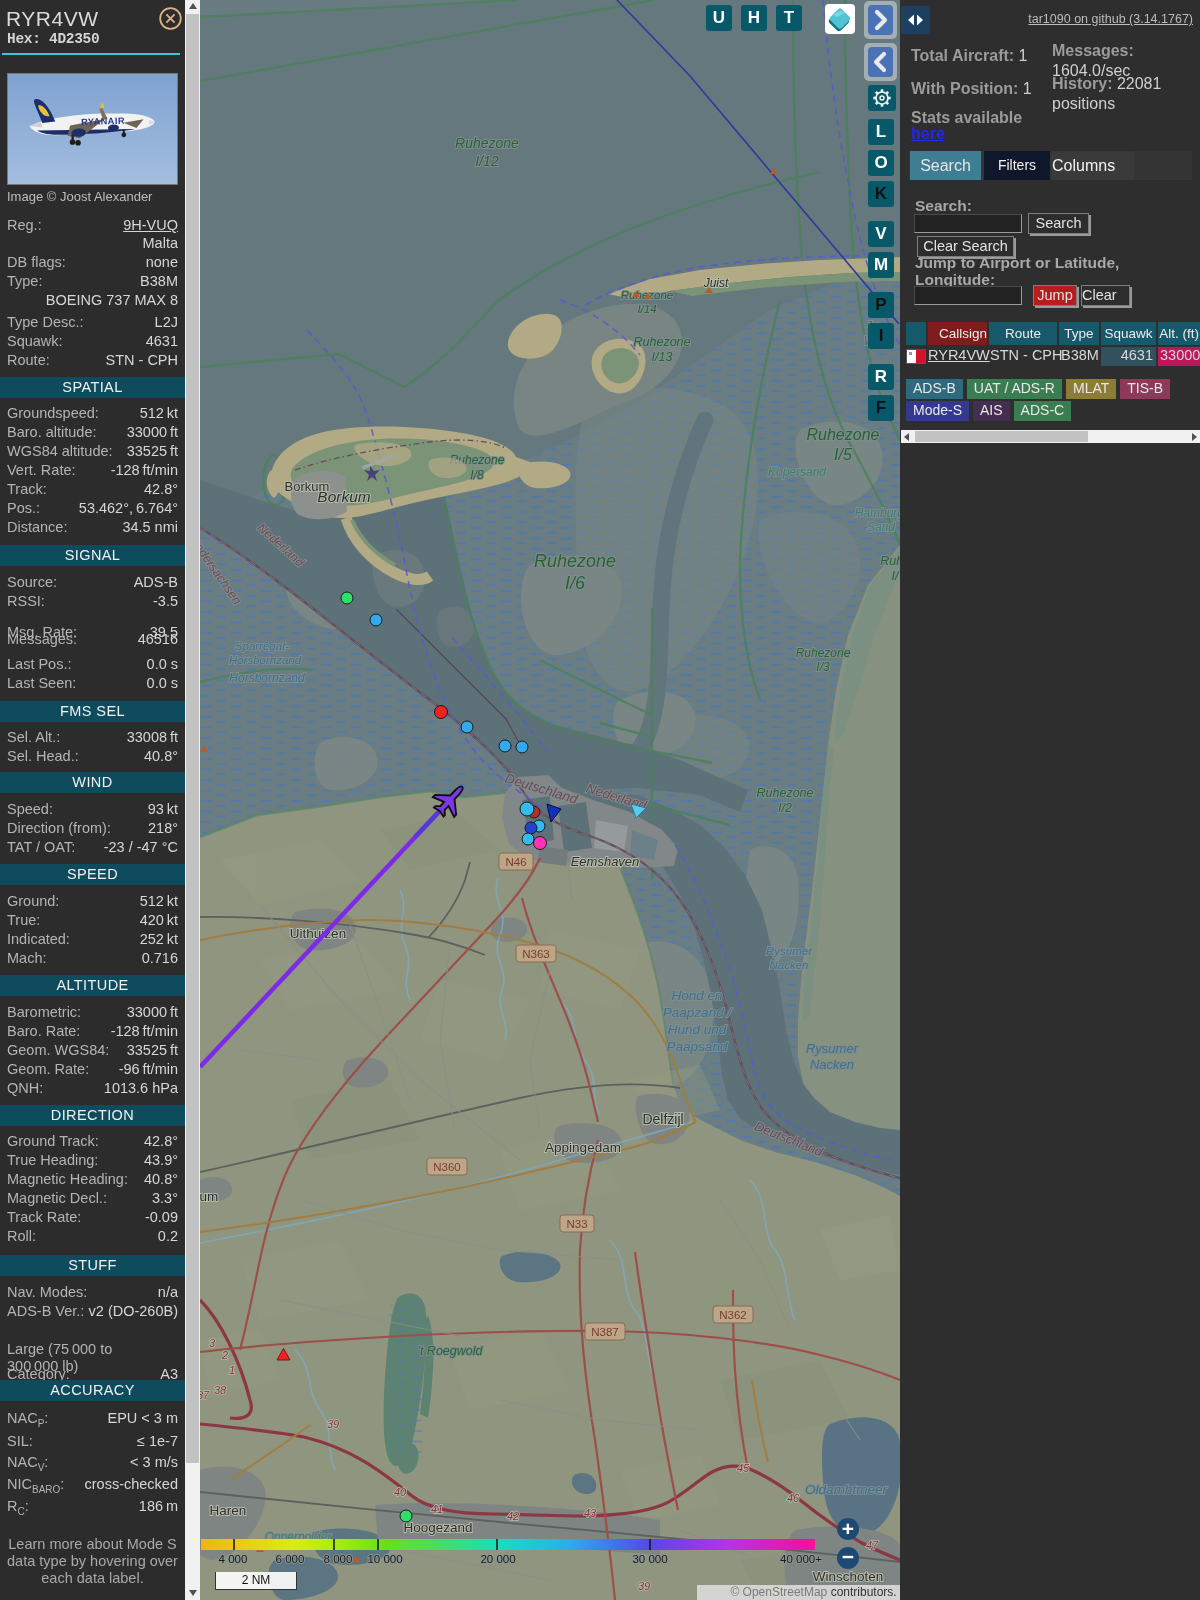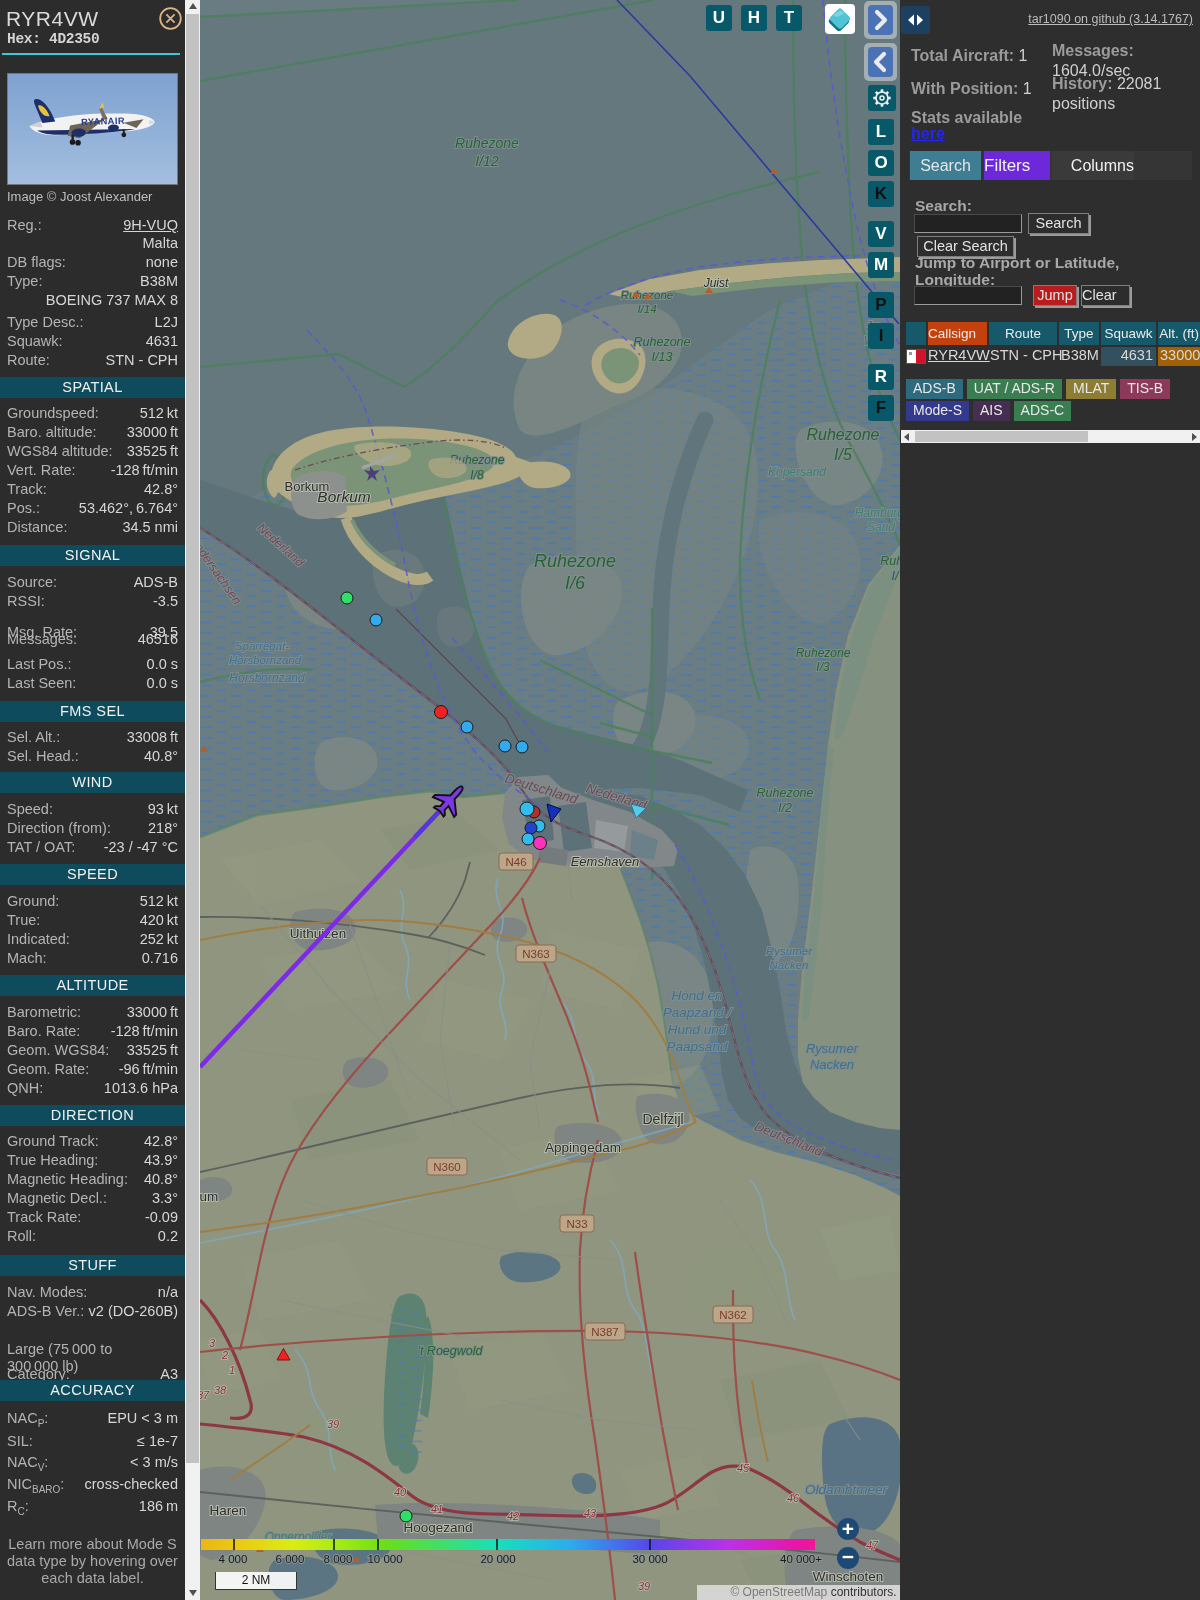--- a/index.html
+++ b/index.html
@@ -744,49 +744,49 @@
   <div class="abs" style="left:0;top:12px;width:292px;text-align:right;font-size:12.5px;color:#bcbcbc;"><span style="text-decoration:underline;">tar1090 on github (3.14.1767)</span></div>
   <div class="abs" style="left:10px;top:47px;font-size:16px;"><b style="color:#9b9b9b;">Total Aircraft:</b> <span style="color:#cfcfcf;">1</span></div>
   <div class="abs" style="left:151px;top:41px;width:148px;font-size:16px;line-height:20px;"><b style="color:#9b9b9b;">Messages:</b> <span style="color:#cfcfcf;">1604.0/sec</span></div>
   <div class="abs" style="left:10px;top:80px;font-size:16px;"><b style="color:#9b9b9b;">With Position:</b> <span style="color:#cfcfcf;">1</span></div>
   <div class="abs" style="left:151px;top:74px;width:148px;font-size:16px;line-height:20px;"><b style="color:#9b9b9b;">History:</b> <span style="color:#cfcfcf;">22081 positions</span></div>
   <div class="abs" style="left:10px;top:109px;font-size:16px;font-weight:bold;color:#9b9b9b;">Stats available</div>
   <div class="abs" style="left:10px;top:125px;font-size:16px;font-weight:bold;color:#2525f0;text-decoration:underline;">here</div>
 
   <div class="abs" style="left:8px;top:151px;width:283px;height:29px;background:#353535;"></div>
   <div class="abs" style="left:9px;top:151px;width:71px;height:29px;background:#3e7d92;color:#e6e6e6;font-size:16px;text-align:center;line-height:29px;">Search</div>
-  <div class="abs" style="left:83px;top:151px;width:66px;height:29px;background:#6d28d9;color:#f2f2f2;font-size:17px;text-align:left;line-height:29px;">Filters</div>
-  <div class="abs" style="left:151px;top:151px;width:82px;height:29px;background:#3a3a3a;color:#f2f2f2;font-size:16px;text-align:right;line-height:29px;">Columns</div>
+  <div class="abs" style="left:83px;top:151px;width:66px;height:29px;background:#0f172a;color:#f2f2f2;font-size:14px;text-align:center;line-height:29px;">Filters</div>
+  <div class="abs" style="left:151px;top:151px;width:82px;height:29px;background:#3a3a3a;color:#f2f2f2;font-size:16px;text-align:left;line-height:29px;">Columns</div>
 
   <div class="abs" style="left:14px;top:197px;font-size:15.5px;font-weight:bold;color:#a8a8a8;">Search:</div>
   <div class="abs" style="left:13px;top:214px;width:106px;height:17px;background:#222;border:1px solid;border-color:#4a4a4a #9a9a9a #9a9a9a #4a4a4a;"></div>
   <div class="abs" style="left:127px;top:213px;width:59px;height:19px;background:#2d2d2d;border:1px solid #7e7e7e;box-shadow:2px 2px 0 #9a9a9a;color:#e2e2e2;font-size:14.5px;text-align:center;line-height:19px;">Search</div>
   <div class="abs" style="left:16px;top:236px;width:95px;height:19px;background:#2d2d2d;border:1px solid #7e7e7e;box-shadow:2px 2px 0 #9a9a9a;color:#e2e2e2;font-size:14.5px;text-align:center;line-height:19px;">Clear Search</div>
   <div class="abs" style="left:14px;top:255px;width:270px;font-size:15.5px;font-weight:bold;color:#a8a8a8;line-height:16.5px;">Jump to Airport or Latitude,<br>Longitude:</div>
   <div class="abs" style="left:13px;top:286px;width:106px;height:17px;background:#222;border:1px solid;border-color:#4a4a4a #9a9a9a #9a9a9a #4a4a4a;"></div>
   <div class="abs" style="left:132px;top:285px;width:42px;height:19px;background:#b91c1c;border:1px solid #7e7e7e;box-shadow:2px 2px 0 #9a9a9a;color:#e2e2e2;font-size:14.5px;text-align:center;line-height:19px;">Jump</div>
   <div class="abs" style="left:180px;top:285px;width:47px;height:19px;background:#2d2d2d;border:1px solid #7e7e7e;box-shadow:2px 2px 0 #9a9a9a;color:#e2e2e2;font-size:14.5px;text-align:left;line-height:19px;">Clear</div>
 
   <div class="abs" style="left:5px;top:322px;width:294px;height:23px;overflow:hidden;">
     <div class="abs" style="left:0px;width:20px;height:23px;background:#15596b;"></div>
-    <div class="abs" style="left:22px;width:59px;height:23px;background:#c2410c;color:#ececec;font-size:13.5px;text-align:left;line-height:23px;">Callsign</div>
+    <div class="abs" style="left:22px;width:59px;height:23px;background:#7f1d1d;color:#ececec;font-size:13.5px;text-align:right;line-height:23px;">Callsign</div>
     <div class="abs" style="left:83px;width:68px;height:23px;background:#15596b;color:#ececec;font-size:13.5px;text-align:center;line-height:23px;">Route</div>
     <div class="abs" style="left:153px;width:40px;height:23px;background:#15596b;color:#ececec;font-size:13.5px;text-align:center;line-height:23px;">Type</div>
     <div class="abs" style="left:195px;width:55px;height:23px;background:#15596b;color:#ececec;font-size:13.5px;text-align:center;line-height:23px;">Squawk</div>
     <div class="abs" style="left:252px;width:42px;height:23px;background:#15596b;color:#ececec;font-size:13.5px;text-align:center;line-height:23px;">Alt. (ft)</div>
   </div>
   <div class="abs" style="left:5px;top:347px;width:294px;height:19px;overflow:hidden;font-size:14.5px;">
     <div class="abs" style="left:1px;top:3px;width:18px;height:13px;background:#fff;outline:1px solid #555;"></div>
     <div class="abs" style="left:10px;top:3px;width:9px;height:13px;background:#cf142b;"></div>
     <div class="abs" style="left:2.5px;top:4.5px;width:3.5px;height:3.5px;background:#9a9a9a;"></div>
     <div class="abs" style="left:22px;color:#d8d8d8;text-decoration:underline;">RYR4VW</div>
     <div class="abs" style="left:84px;color:#d8d8d8;">STN - CPH</div>
     <div class="abs" style="left:155px;color:#d8d8d8;">B38M</div>
     <div class="abs" style="left:195px;width:55px;background:#33505e;height:19px;color:#d8d8d8;text-align:right;"><span style="margin-right:3px;">4631</span></div>
-    <div class="abs" style="left:252px;width:42px;background:#a16207;height:19px;color:#d8d8d8;"><span style="margin-left:2px;">33000</span></div>
+    <div class="abs" style="left:252px;width:42px;background:#be185d;height:19px;color:#d8d8d8;"><span style="margin-left:2px;">33000</span></div>
   </div>
 
   <div class="abs" style="left:5px;top:379px;width:294px;">
     <span class="chip" style="background:#2d6a7d;">ADS-B</span><span class="chip" style="background:#3a7d51;">UAT / ADS-R</span><span class="chip" style="background:#8d7c33;">MLAT</span><span class="chip" style="background:#8d3a5a;">TIS-B</span>
   </div>
   <div class="abs" style="left:5px;top:401px;width:294px;">
     <span class="chip" style="background:#333a8d;">Mode-S</span><span class="chip" style="background:#462d52;">AIS</span><span class="chip" style="background:#3a7d51;">ADS-C</span>
   </div>
 
   <div class="abs" style="left:0px;top:430px;width:299px;height:13px;background:#f1f1f1;">

